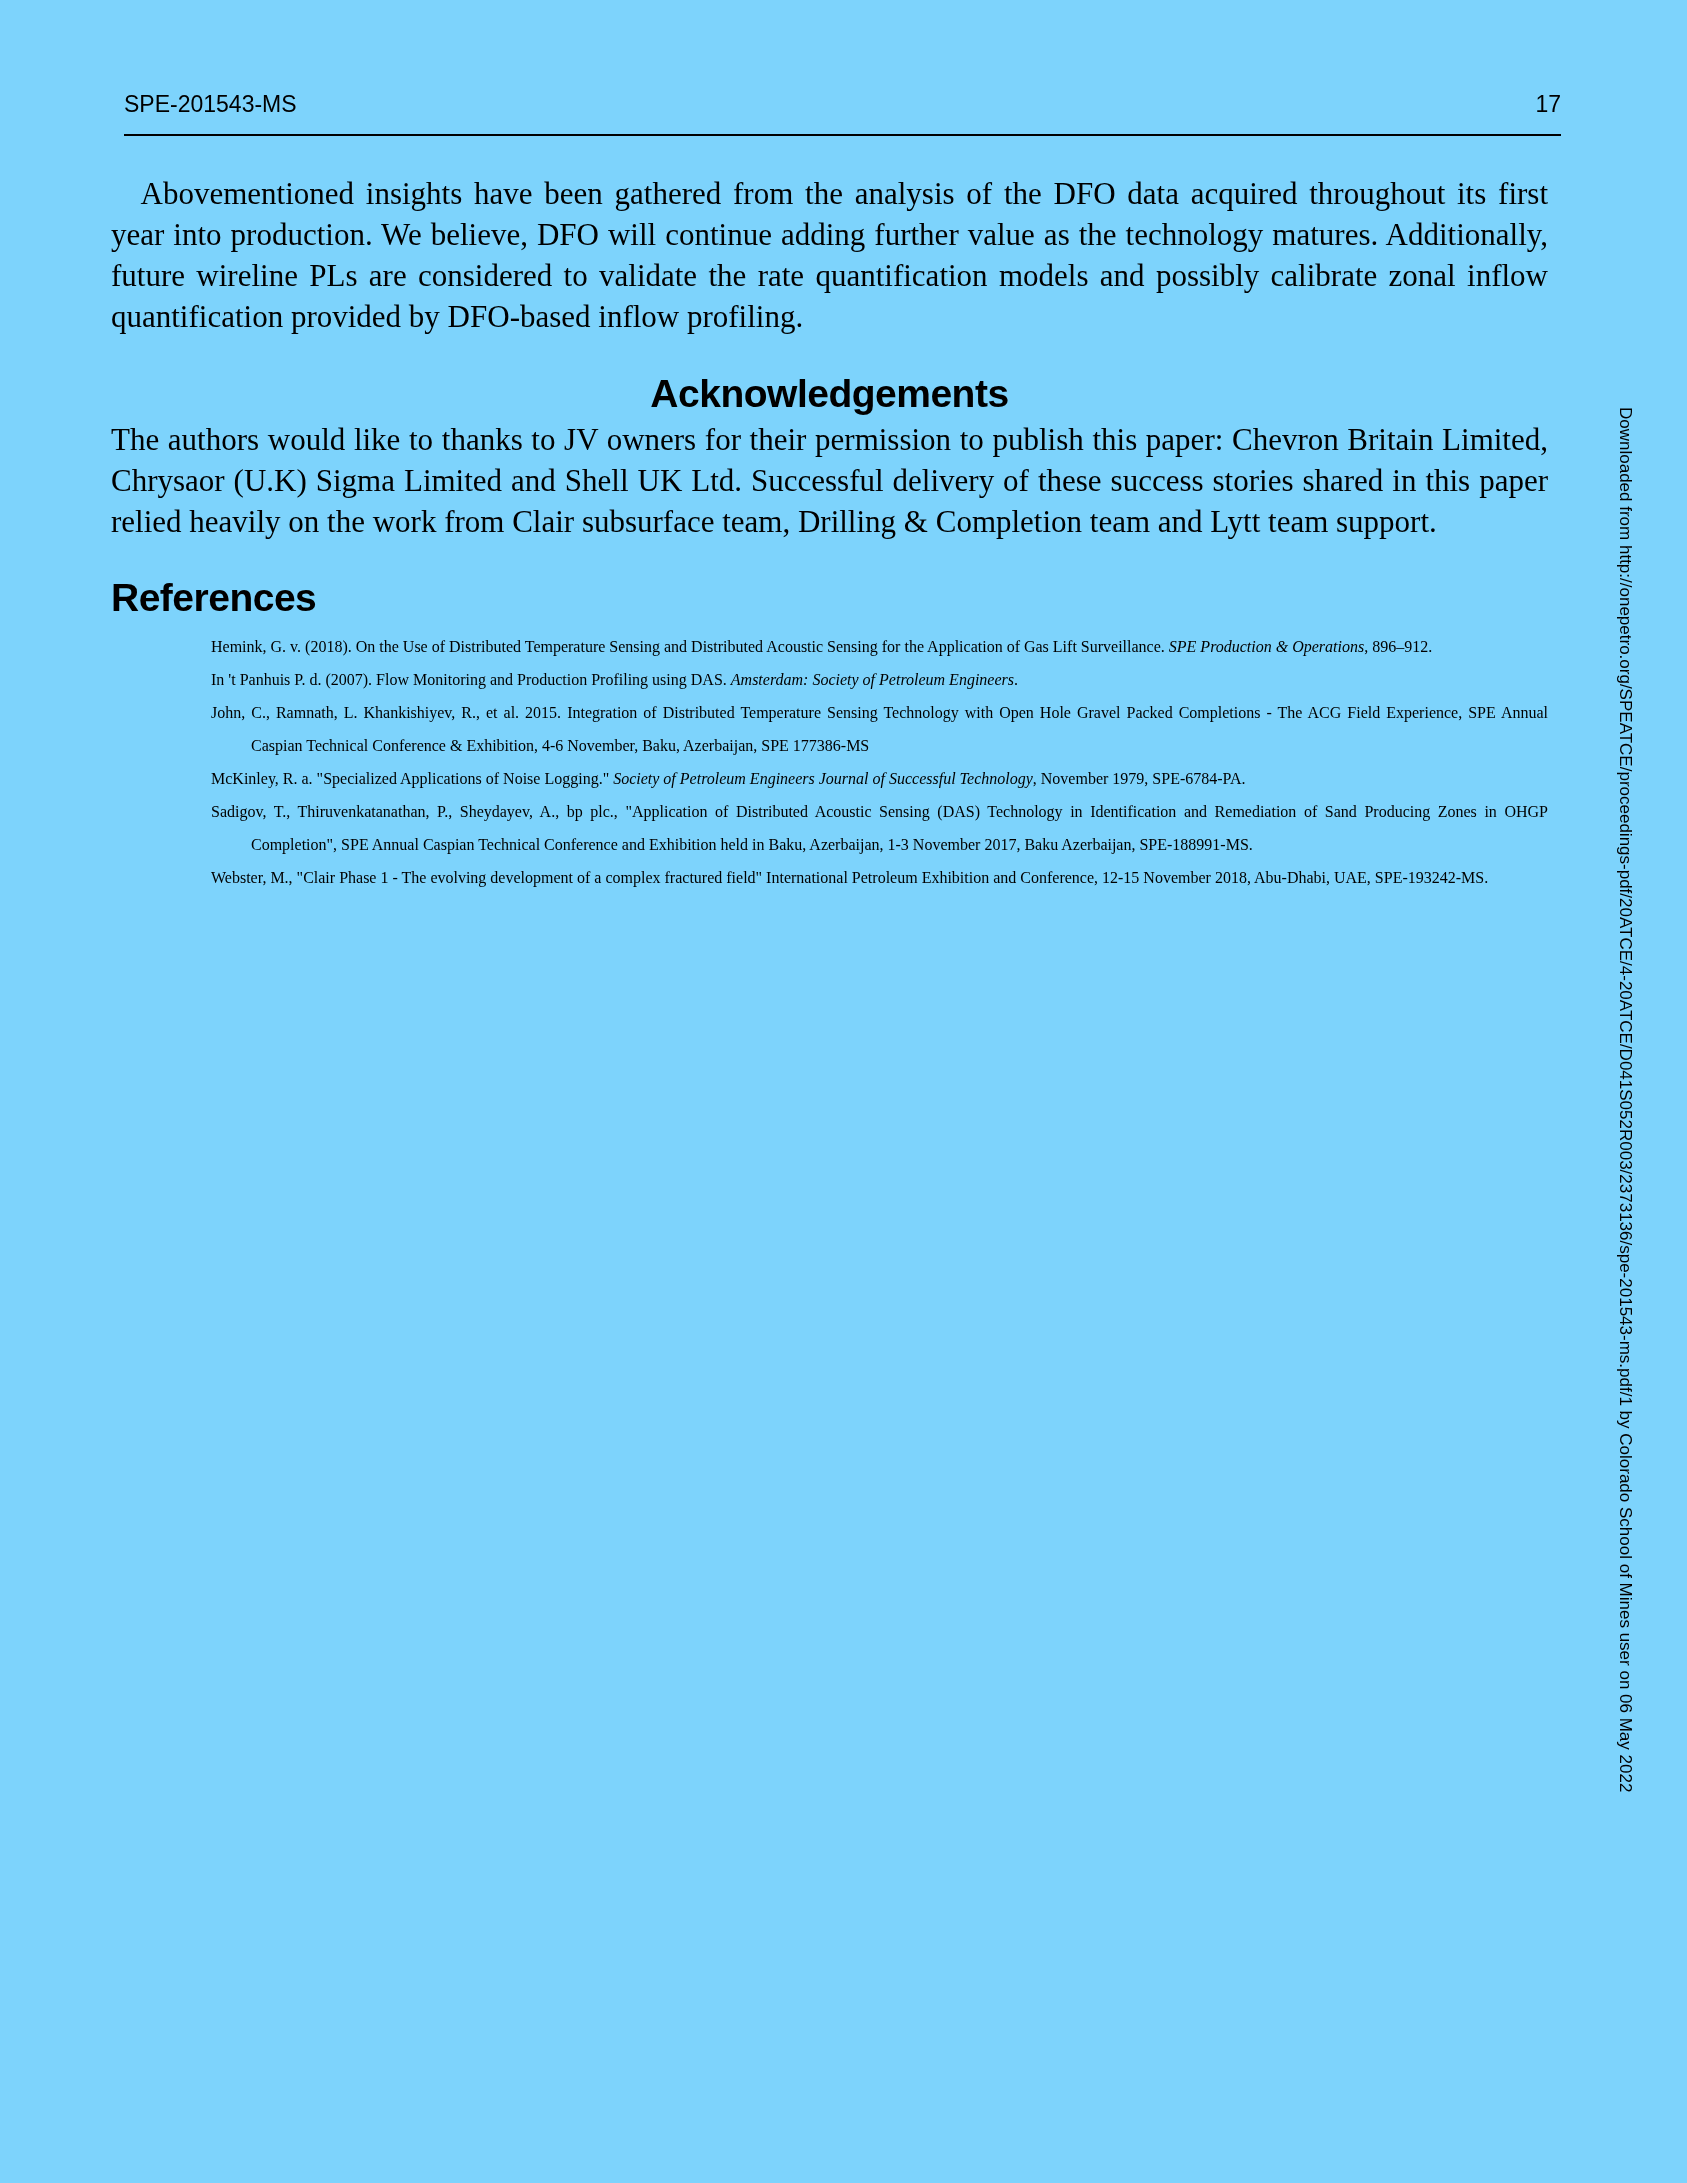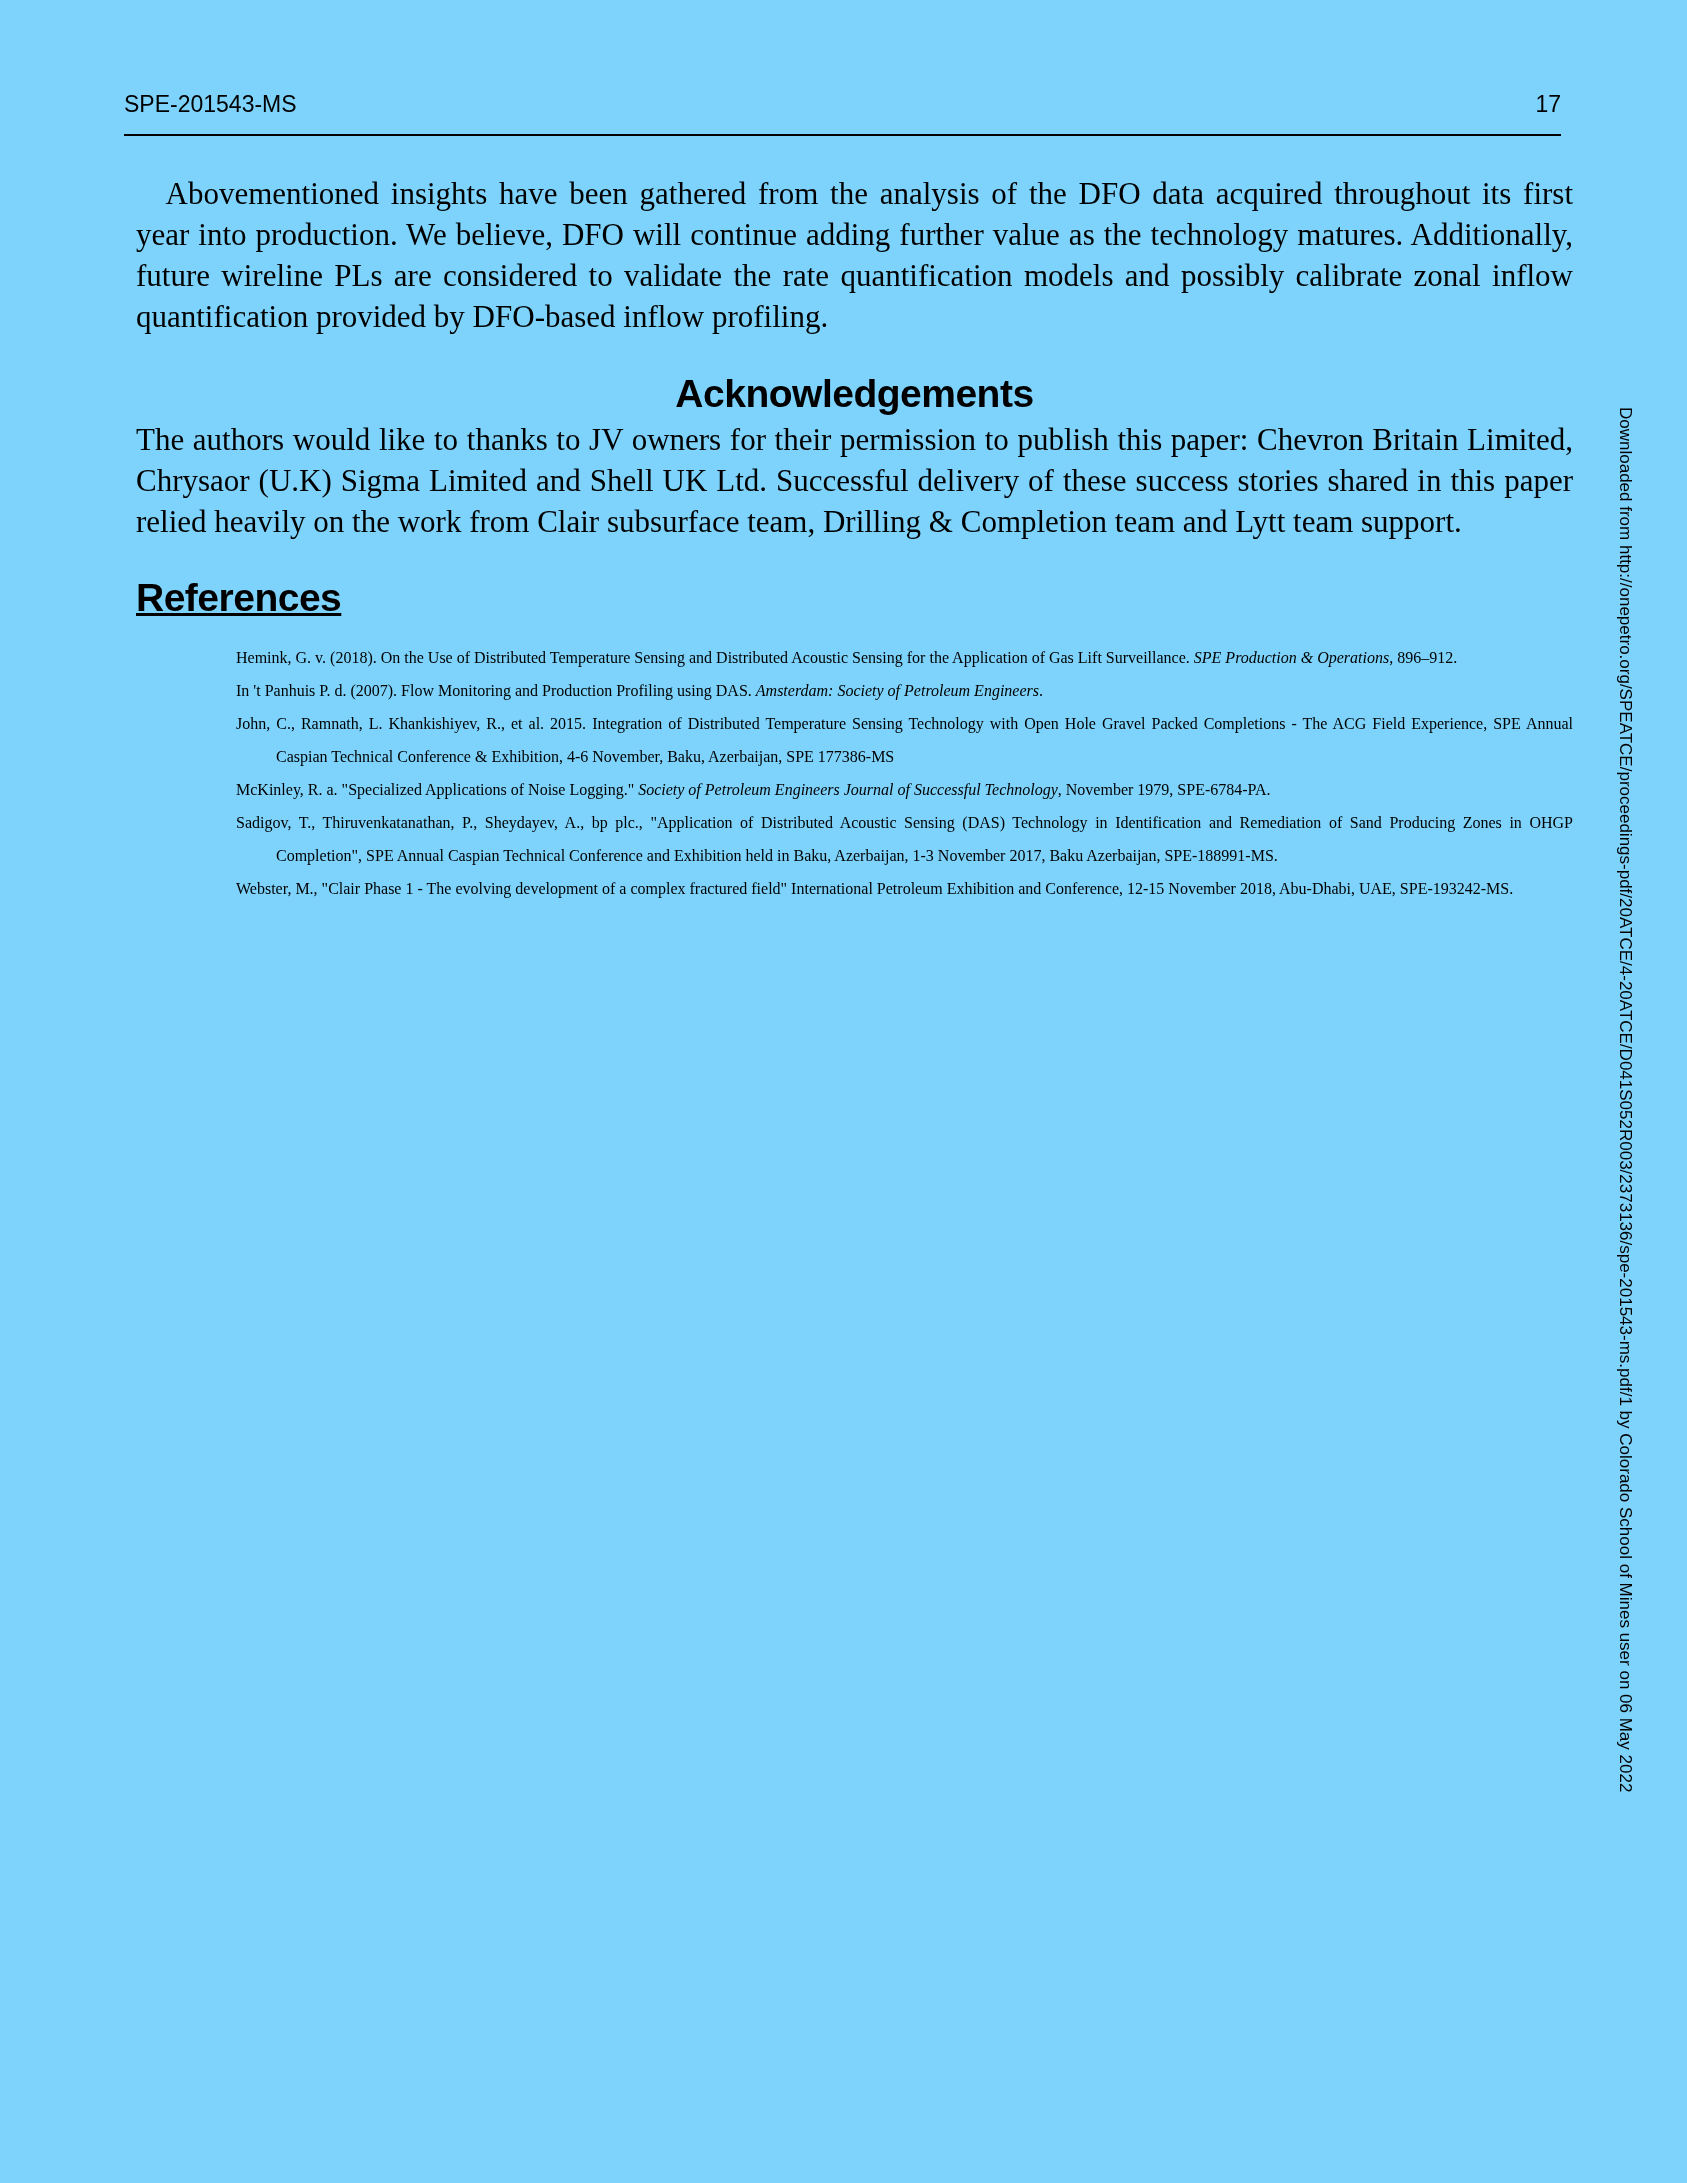--- a/index.html
+++ b/index.html
@@ -21,39 +21,39 @@
     font-size: 23px; line-height: 27px; color: #000000;
   }
   .header-rule {
     position: absolute;
     top: 134px; left: 124px; width: 1437px; height: 0;
     border: none; border-top: 2.1px solid #000000; margin: 0;
   }
 
   .content {
     position: absolute;
-    top: 173px; left: 136px; width: 1437px;
+    top: 173px; left: 111px; width: 1437px;
   }
 
   p.body-par {
     margin: 0;
     font-size: 31px; line-height: 41px;
     text-align: justify;
   }
   p.body-par.indent-first { text-indent: 29.5px; }
 
   h2.section-heading {
     font-family: "Liberation Sans", sans-serif;
     font-weight: 700;
     font-size: 39px; line-height: 48px;
     margin: 0; color: #000000;
     letter-spacing: -0.5px;
   }
   h2.ack-heading { margin-top: 33px; margin-bottom: 1px; text-align: center; }
-  h2.ref-heading { margin-top: 32px; margin-bottom: 19px; text-decoration: underline; }
+  h2.ref-heading { margin-top: 32px; margin-bottom: 8px; }
 
   .references p.ref-entry {
     margin: 0;
     font-size: 16px; line-height: 33px;
     text-align: justify;
     padding-left: 140px; text-indent: -40px;
   }
   .references p.ref-entry i { font-style: italic; }
 
   .watermark {

